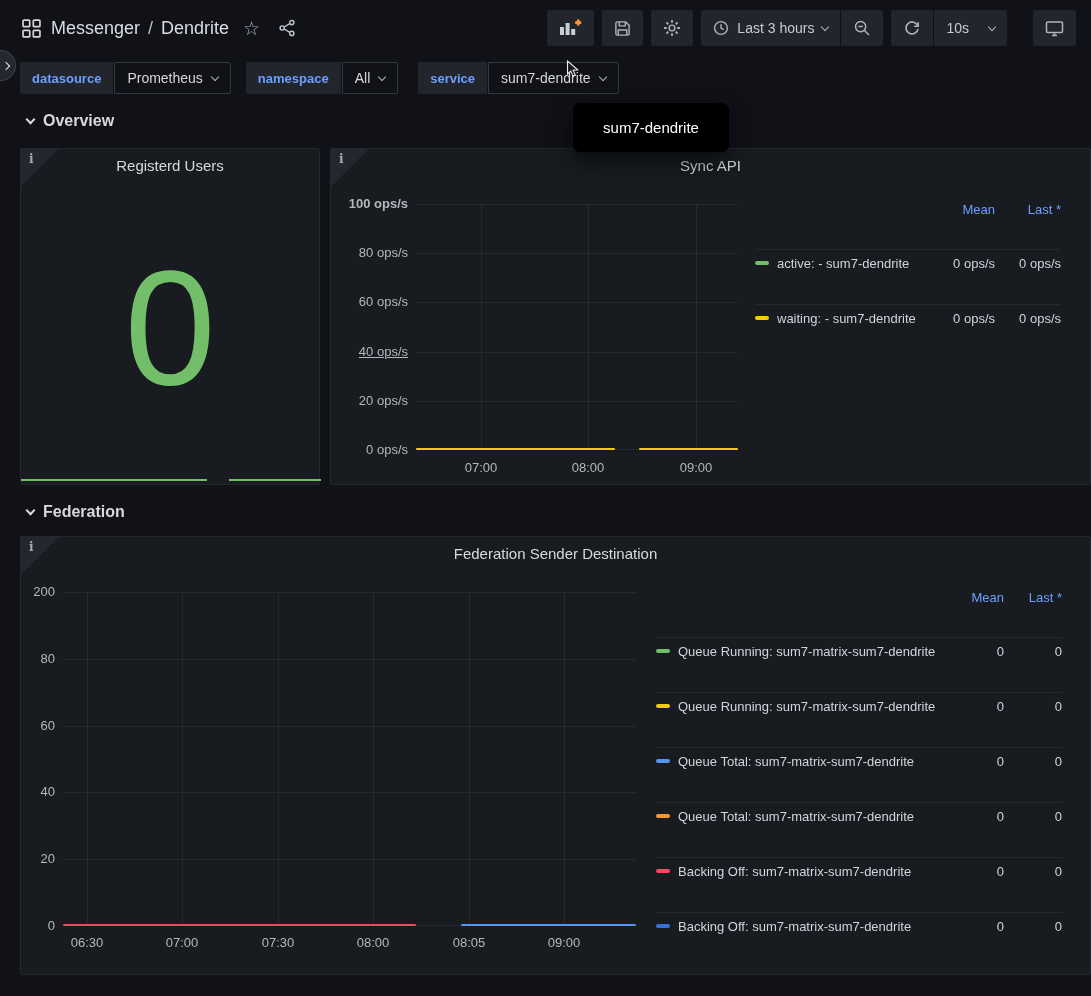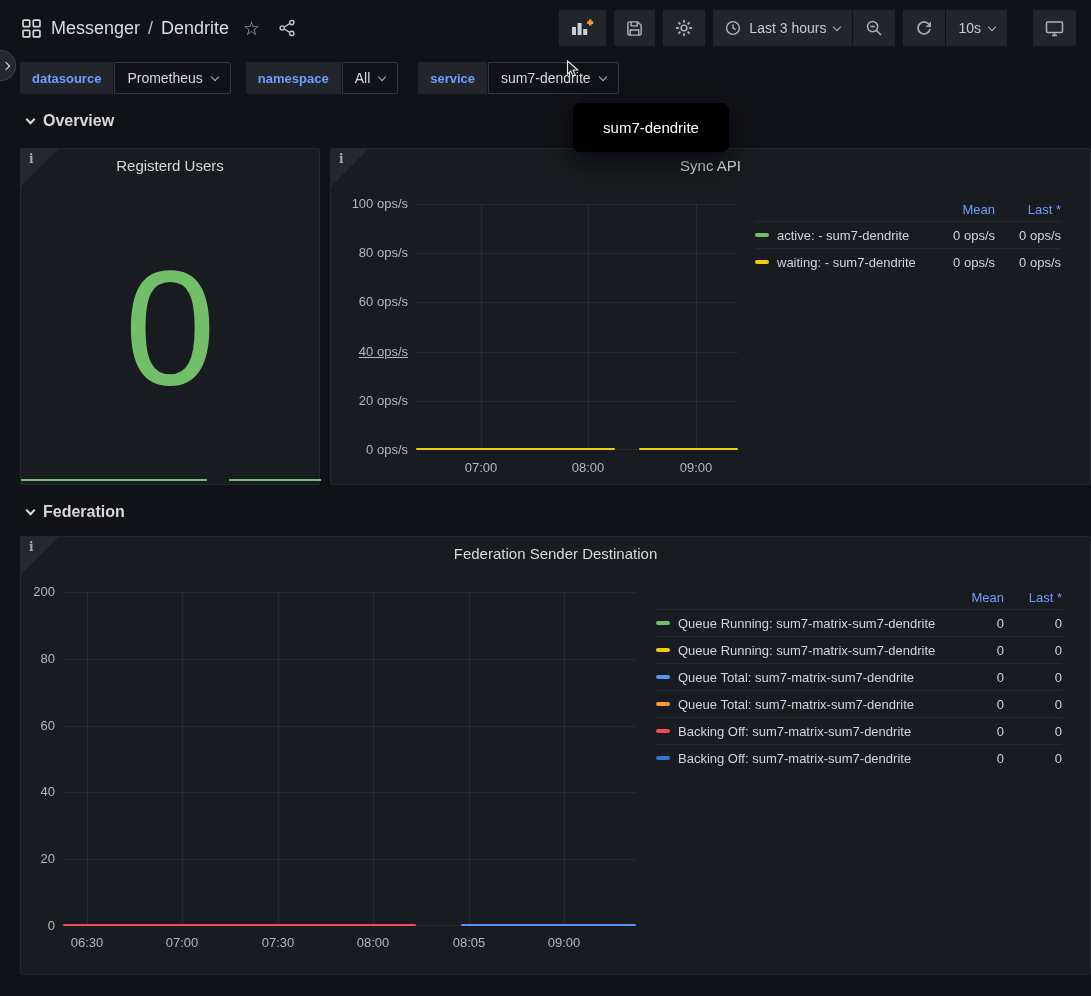--- a/index.html
+++ b/index.html
@@ -76,21 +76,21 @@
   
   .plot{position:absolute;cursor:crosshair;}
   .gridh{position:absolute;left:0;right:0;height:1px;background:var(--grid);}
   .gridv{position:absolute;top:0;bottom:0;width:1px;background:var(--grid);}
   .ylab{position:absolute;text-align:right;font-size:13px;color:var(--text-dim);height:16px;line-height:16px;}
   .xlab{position:absolute;width:60px;text-align:center;font-size:13px;color:var(--text-dim);height:16px;line-height:16px;}
   .seg{position:absolute;height:2px;border-radius:1px;}
 
   
   .legend{position:absolute;font-size:13px;color:#d2d4dc;--cols:1fr 72px 66px;}
-  .legend .lrow{display:grid;grid-template-columns:var(--cols);align-items:center;height:27px;border-top:1px solid var(--legend-sep);}
+  .legend .lrow{display:grid;grid-template-columns:var(--cols);align-items:center;height:27px;border-top:1px solid var(--legend-sep);margin-top:28px;}
   .legend .lhead{display:grid;grid-template-columns:var(--cols);align-items:center;height:24px;color:var(--blue);font-weight:500;border-top:none;}
   .legend .lname{display:flex;align-items:center;gap:8px;white-space:nowrap;overflow:hidden;cursor:pointer;}
   .legend .lnum{text-align:right;}
   .swatch{flex:none;width:14px;height:4px;border-radius:2px;}
   .sw-green{background:var(--green);} .sw-yellow{background:var(--yellow);}
   .sw-sblue{background:var(--s-blue);} .sw-orange{background:var(--orange);}
   .sw-red{background:var(--red);} .sw-blue2{background:var(--blue2);}
 
   svg{display:block;}
 </style>
@@ -186,21 +186,21 @@
         <button class="tbtn">
           <span>
             <svg width="18" height="18" viewBox="0 0 18 18" fill="none" stroke="#aeb4bc" stroke-width="1.6">
               <path d="M14.8 7.2A6 6 0 1 0 15 9.8"></path>
               <path d="M15.2 3.2v4h-4"></path>
             </svg>
           </span>
         </button>
         <div class="tdivider"></div>
         <button class="tbtn">
-          <span style="margin-right:8px;">10s</span>
+          <span style="margin-right:20px;">10s</span>
           <span class="caret"></span>
         </button>
       </div>
 
       <button class="tbtn monitor-btn">
         <span>
           <svg width="19" height="17" viewBox="0 0 19 17" fill="none" stroke="#aeb4bc" stroke-width="1.5">
             <rect x="1.5" y="2" width="16" height="10.5" rx="1.2"></rect>
             <path d="M7 15.5h5M9.5 12.5v3"></path>
           </svg>
@@ -261,21 +261,21 @@
     <div class="sparkseg" style="left:0;width:186px;"></div>
     <div class="sparkseg" style="left:208px;width:92px;"></div>
   </div>
 
   <div class="panel" style="left:330px;top:148px;width:761px;height:337px;">
     <div class="corner">
       <span class="corner-i">i</span>
     </div>
     <div class="panel-title">Sync API</div>
 
-    <div class="ylab" style="left:0;width:77px;top:47px;">100 ops/s</div>
+    <div class="ylab" style="left:0;width:77px;top:47px;font-weight:bold;">100 ops/s</div>
     <div class="ylab" style="left:0;width:77px;top:96px;">80 ops/s</div>
     <div class="ylab" style="left:0;width:77px;top:145px;">60 ops/s</div>
     <div class="ylab" style="left:0;width:77px;top:195px;text-decoration:underline;">40 ops/s</div>
     <div class="ylab" style="left:0;width:77px;top:244px;">20 ops/s</div>
     <div class="ylab" style="left:0;width:77px;top:293px;">0 ops/s</div>
 
     <div class="plot" style="left:85px;top:55px;width:322px;height:246px;">
       <div class="gridh" style="top:0;"></div>
       <div class="gridh" style="top:49px;"></div>
       <div class="gridh" style="top:98px;"></div>

